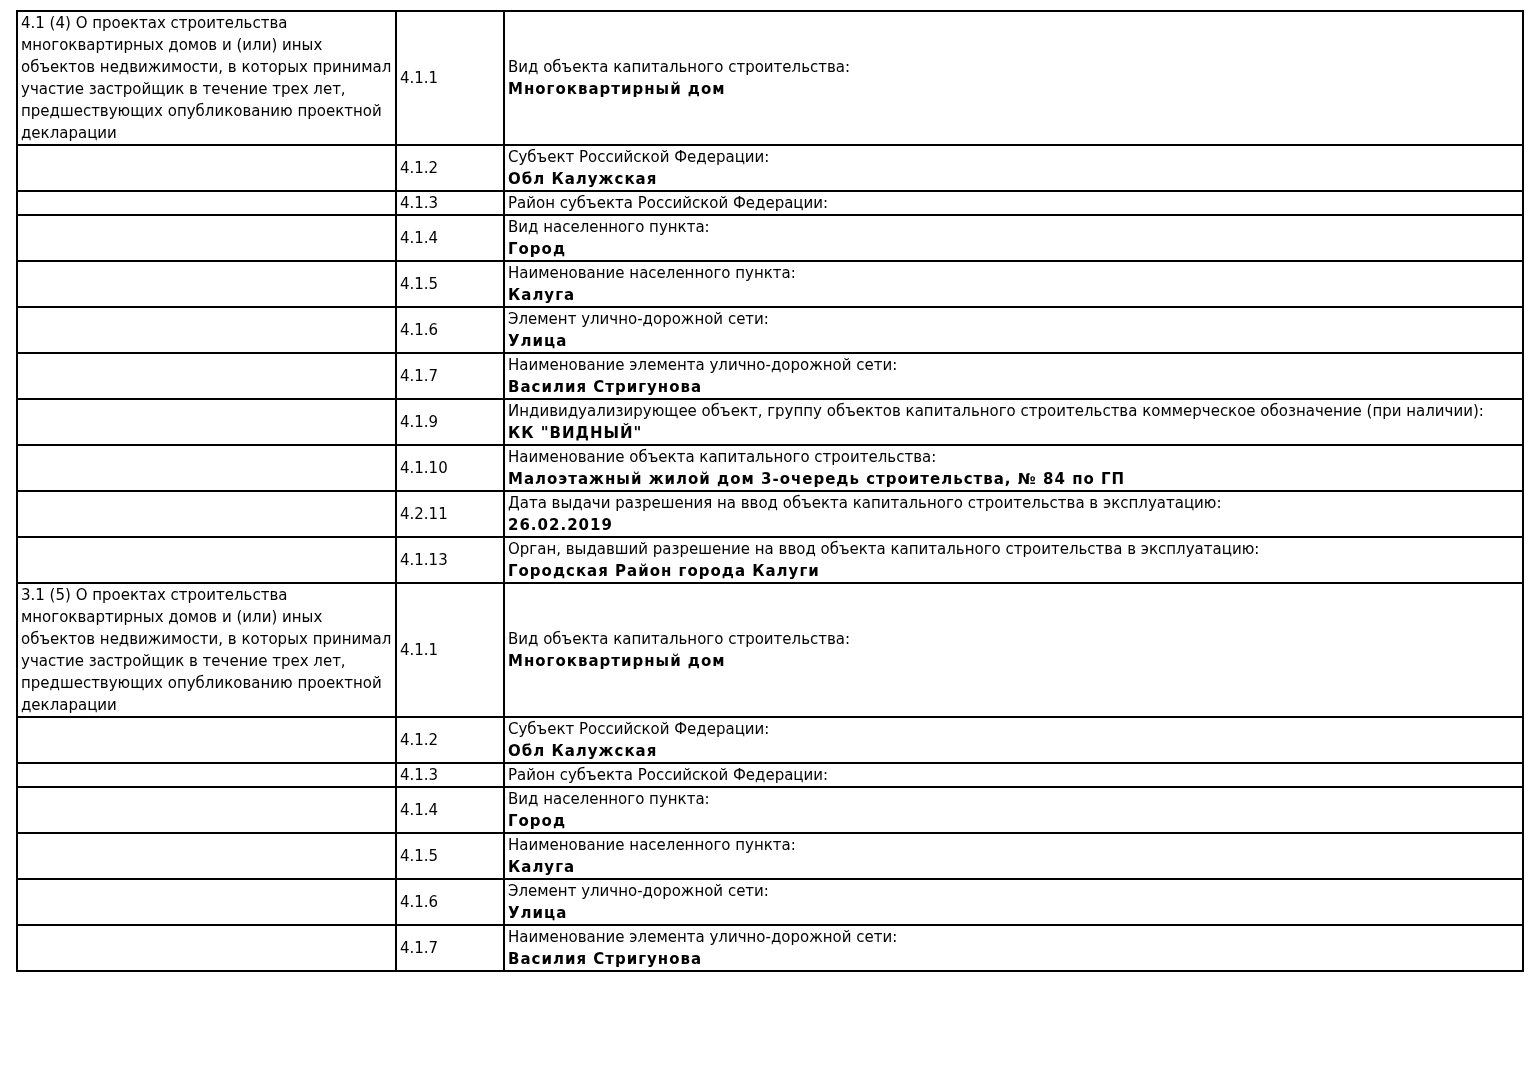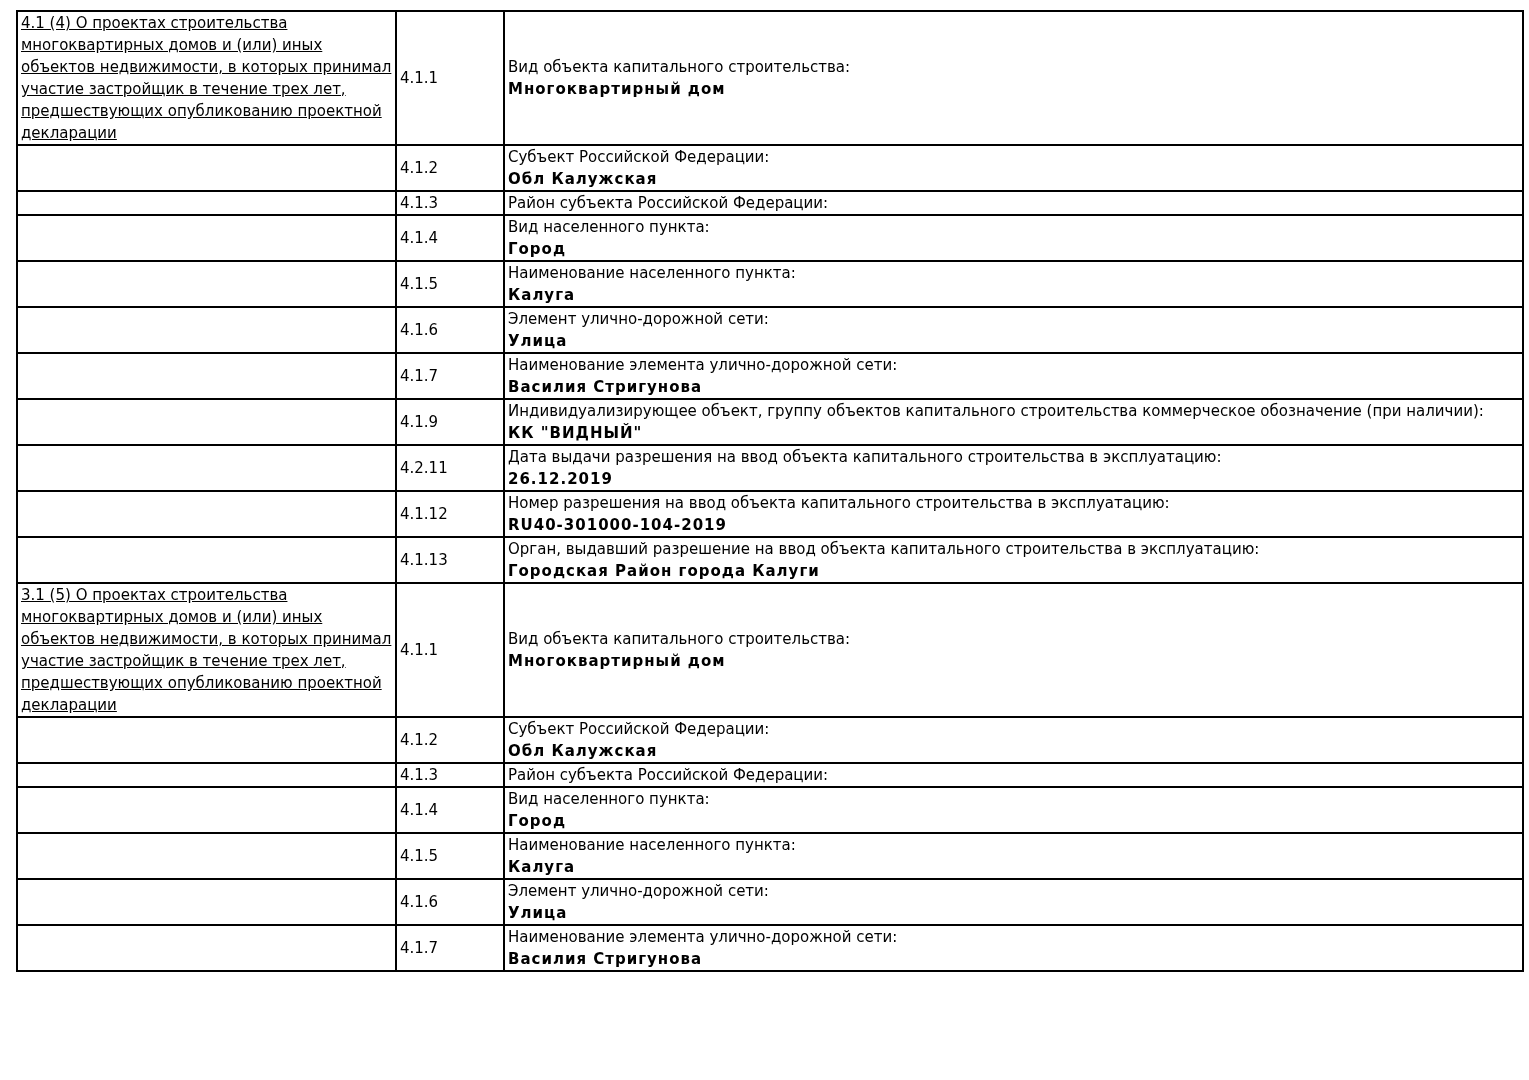--- a/index.html
+++ b/index.html
@@ -25,21 +25,21 @@
     padding: 0 3px;
     line-height: 22px;
     overflow: hidden;
     word-wrap: break-word;
   }
   .doc-table td.c1 { width: 371px; }
   .doc-table td.c2 { width: 100px; vertical-align: middle; margin-top: 48px; }
   .doc-table td.c3 { width: 1011px; }
   tr.hdr td.c3 { vertical-align: middle; margin-top: 24px; }
   tr.hdr td.c1 { height: 128px; }
-  .desc { line-height: 22px; text-decoration: underline; }
+  .desc { line-height: 22px; }
   .field-label { line-height: 22px; }
   .field-value {
     font-weight: bold;
     letter-spacing: 1px;
     line-height: 22px;
   }
   .field-value.plain {
     font-weight: normal;
     letter-spacing: 0;
   }
@@ -148,46 +148,46 @@
     </td>
     <td class="c2">
       <span>4.1.9</span>
     </td>
     <td class="c3">
       <div class="field-label">Индивидуализирующее объект, группу объектов капитального строительства коммерческое обозначение (при наличии):</div>
       <div class="field-value">КК "ВИДНЫЙ"</div>
     </td>
   </tr>
 
+  <tr>
+    <td class="c1">
+      <div class="desc"></div>
+    </td>
+    <td class="c2">
+      <span>4.1.10</span>
+    </td>
+    <td class="c3">
+      <div class="field-label">Наименование объекта капитального строительства:</div>
+      <div class="field-value">Малоэтажный жилой дом 3-очередь строительства, № 84 по ГП</div>
+    </td>
+  </tr>
 
   <tr>
     <td class="c1">
       <div class="desc"></div>
     </td>
     <td class="c2">
       <span>4.2.11</span>
     </td>
     <td class="c3">
       <div class="field-label">Дата выдачи разрешения на ввод объекта капитального строительства в эксплуатацию:</div>
-      <div class="field-value">26.12.2019</div>
-    </td>
-  </tr>
-
-  <tr>
-    <td class="c1">
-      <div class="desc"></div>
-    </td>
-    <td class="c2">
-      <span>4.1.12</span>
-    </td>
-    <td class="c3">
-      <div class="field-label">Номер разрешения на ввод объекта капитального строительства в эксплуатацию:</div>
-      <div class="field-value">RU40-301000-104-2019</div>
-    </td>
-  </tr>
+      <div class="field-value">26.02.2019</div>
+    </td>
+  </tr>
+
 
   <tr>
     <td class="c1">
       <div class="desc"></div>
     </td>
     <td class="c2">
       <span>4.1.13</span>
     </td>
     <td class="c3">
       <div class="field-label">Орган, выдавший разрешение на ввод объекта капитального строительства в эксплуатацию:</div>

